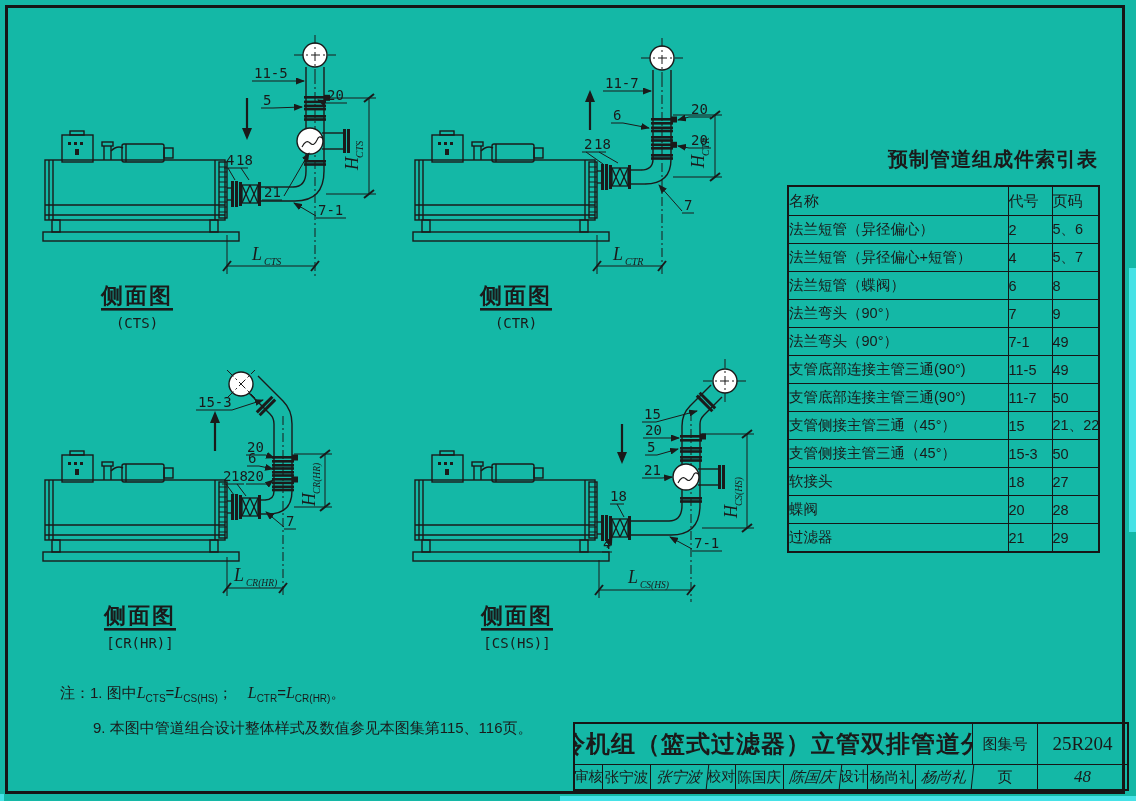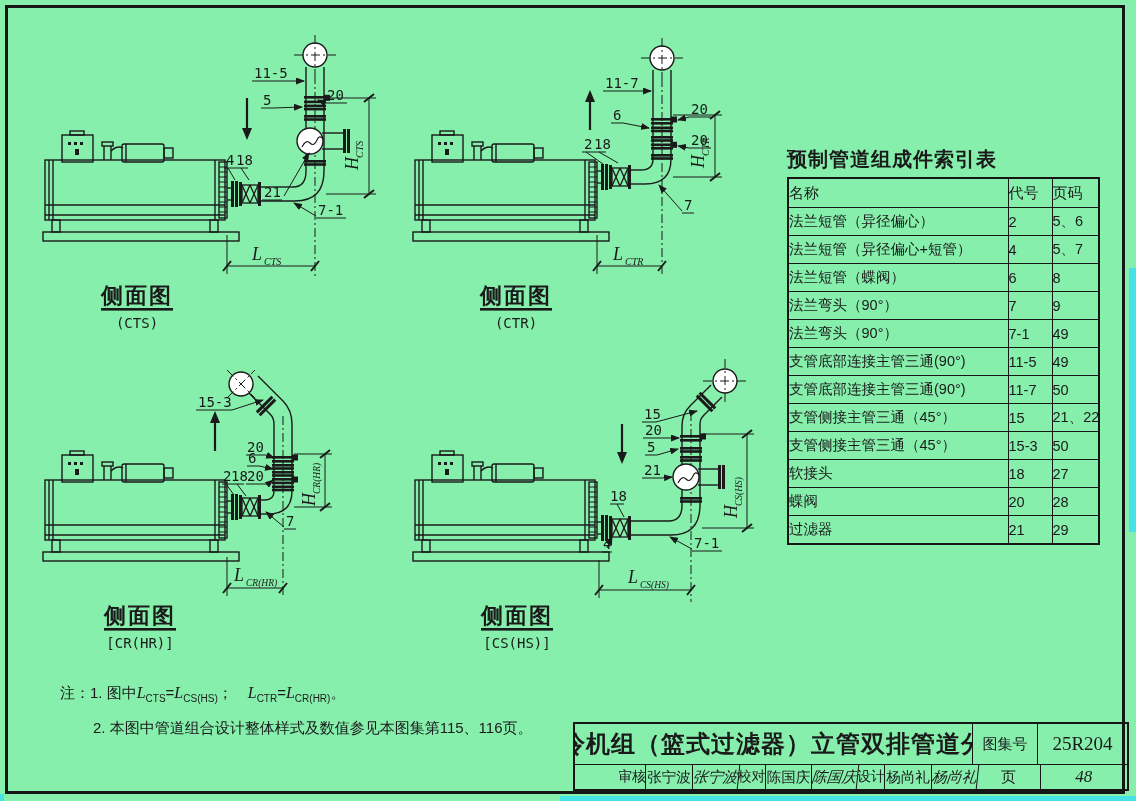--- a/index.html
+++ b/index.html
@@ -1,44 +1,44 @@
 <!DOCTYPE html>
 <html><head>
 <meta charset="utf-8">
 <style>
   html,body{margin:0;padding:0;background:#e8e8e8;}
-  #stage{position:relative;width:1136px;height:801px;background:#86efac;overflow:hidden;
+  #stage{position:relative;width:1136px;height:801px;background:#14b8a6;overflow:hidden;
          font-family:"Liberation Sans",sans-serif;color:#1a1a1a;}
   #frame{position:absolute;left:5px;top:5px;width:1114px;height:783px;border:3px solid #161616;}
   .cyan{position:absolute;background:#45e2e6;}
   .diag{position:absolute;width:370px;height:312px;}
   svg text{fill:#1a1a1a;}
   .numlbl{font-family:"DejaVu Sans Mono",monospace;font-size:14px;}
   .capmain{font-family:"Liberation Sans",sans-serif;font-size:22px;font-weight:bold;letter-spacing:2px;}
   .capsub{font-family:"DejaVu Sans Mono",monospace;font-size:14px;}
   .dimbase{font-family:"Liberation Serif",serif;font-style:italic;font-size:18px;}
   .dimsub{font-family:"Liberation Serif",serif;font-style:italic;font-size:10px;}
   
   #tableblock{position:absolute;left:787px;top:146px;width:311px;}
-  #tabletitle{text-align:left;font-size:20px;font-weight:bold;letter-spacing:1px;margin-bottom:4px;}
+  #tabletitle{text-align:right;font-size:20px;font-weight:bold;letter-spacing:1px;margin-bottom:12px;}
   table.idx{border-collapse:collapse;width:311px;table-layout:fixed;}
   table.idx th,table.idx td{border:1.4px solid #161616;text-align:left;font-size:14.5px;
       height:27px;padding:0;overflow:hidden;white-space:nowrap;}
   table.idx{border:2.4px solid #161616;}
   table.idx th{font-weight:normal;font-size:15px;}
   
   #notes{position:absolute;left:60px;top:678px;font-size:15px;line-height:29px;}
   #notes .lvar{font-family:"Liberation Serif",serif;font-style:italic;font-size:16px;}
   #notes sub{font-size:10px;}
   #note2{margin-left:33px;}
   
   #titleblock{position:absolute;left:573px;top:722px;width:556px;height:69px;
       border:2.4px solid #161616;box-sizing:border-box;display:flex;flex-direction:column;}
   #tb-top{display:flex;flex:1;border-bottom:1.6px solid #161616;}
-  #tb-bottom{display:flex;height:24px;padding-left:44px;}
+  #tb-bottom{display:flex;height:24px;}
   .tb-cell{border-right:1.6px solid #161616;display:flex;align-items:center;justify-content:center;
       box-sizing:border-box;overflow:hidden;white-space:nowrap;}
   .tb-cell:last-child{border-right:none;}
   #tb-title{flex:1;font-size:24px;font-weight:bold;letter-spacing:1px;}
   .tb-lab{width:65px;font-size:15px;text-align:center;}
   .tb-val{width:89px;font-family:"Liberation Serif",serif;font-size:19px;}
   .tb-r-lab{width:28px;font-size:14px;}
   .tb-r-name{width:48px;font-size:14.5px;}
   .tb-r-sig{flex-basis:47px;flex-grow:1;font-size:15px;font-style:italic;
       font-family:"Liberation Serif",serif;transform:skewX(-6deg);}
@@ -590,21 +590,21 @@
             <td>29</td>
           </tr>
         </tbody>
     </table>
   </div>
 
   <div id="notes">
     <div>
       <span>注：</span><span>1. 图中</span><span class="lvar">L</span><sub>CTS</sub><span>=</span><span class="lvar">L</span><sub>CS(HS)</sub><span>；　</span><span class="lvar">L</span><sub>CTR</sub><span>=</span><span class="lvar">L</span><sub>CR(HR)</sub><span>。</span>
     </div>
-    <div id="note2">2. 本图中管道组合设计整体样式及数值参见本图集第115、116页。</div>
+    <div id="note2">9. 本图中管道组合设计整体样式及数值参见本图集第115、116页。</div>
   </div>
 
   <div id="titleblock">
     <div id="tb-top">
       <div class="tb-cell" id="tb-title">制冷机组（篮式过滤器）立管双排管道分段</div>
       <div class="tb-cell tb-lab">图集号</div>
       <div class="tb-cell tb-val">25R204</div>
     </div>
     <div id="tb-bottom">
       <div class="tb-cell tb-r-lab">审核</div>

